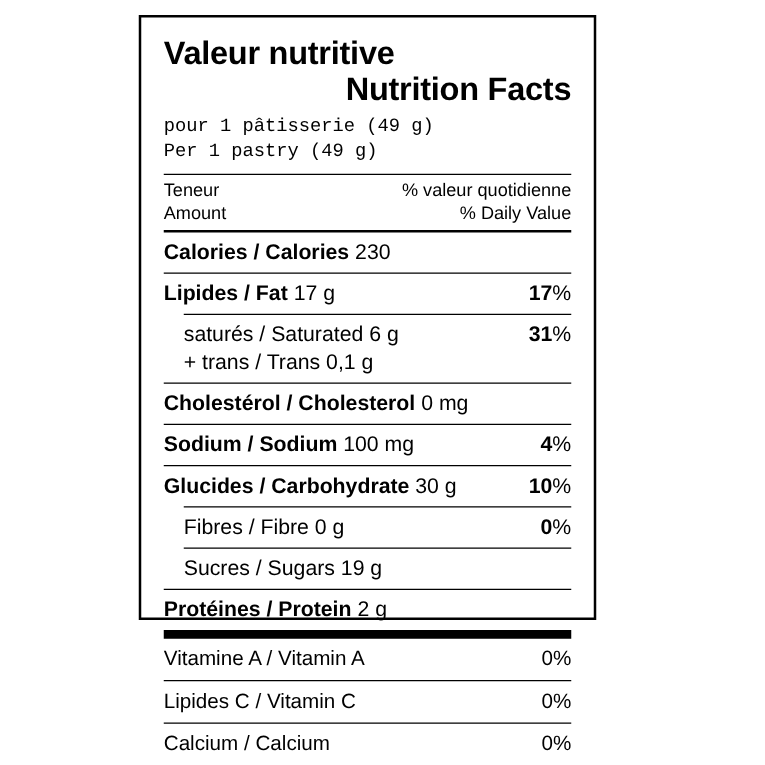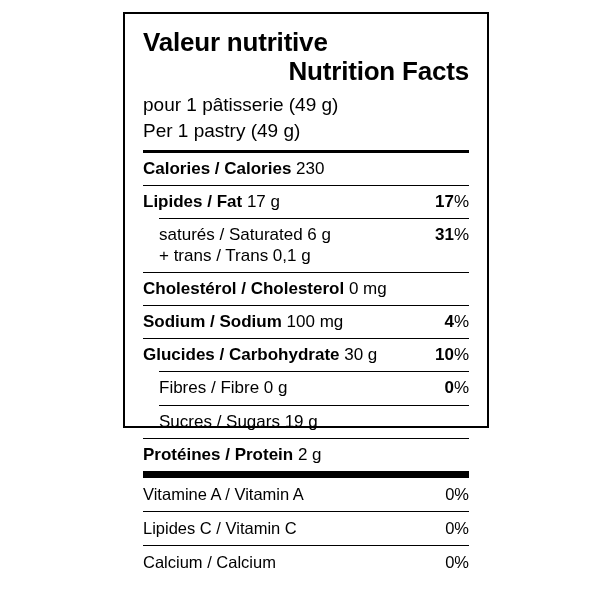--- a/index.html
+++ b/index.html
@@ -7,24 +7,24 @@
     padding: 0;
     width: 612px;
     height: 612px;
     background: #ffffff;
     font-family: "Liberation Sans", sans-serif;
     color: #000000;
   }
 
   .panel {
     position: absolute;
-    left: 123px;
+    left: 111px;
     top: 12px;
     width: 366px;
-    height: 416px;
+    height: 484px;
     border: 2px solid #000000;
     box-sizing: border-box;
     background: #ffffff;
   }
 
   .inner {
     padding: 14px 18px 0 18px;
   }
 
   .title-fr {
@@ -36,22 +36,23 @@
   .title-en {
     font-size: 26px;
     font-weight: bold;
     line-height: 1.12;
     letter-spacing: -0.2px;
     margin-bottom: 6px;
     text-align: right;
   }
 
   .serving {
-    font-size: 19px;
+    font-size: 15px;
     line-height: 1.35;
+    font-family: Liberation Mono, monospace;
   }
 
   .rule-thin {
     border-top: 1px solid #000000;
     margin: 6px 0 0 0;
   }
   .rule-med {
     border-top: 2px solid #000000;
     margin: 0;
   }
@@ -123,20 +124,30 @@
   <div class="inner">
 
     <div class="title-fr">Valeur nutritive</div>
     <div class="title-en">Nutrition Facts</div>
 
     <div class="serving">pour 1 pâtisserie (49 g)</div>
     <div class="serving">Per 1 pastry (49 g)</div>
 
     <div class="rule-thin"></div>
 
+    <div class="header-row">
+      <div class="header-left">
+        <div>Teneur</div>
+        <div>Amount</div>
+      </div>
+      <div class="header-right">
+        <div>% valeur quotidienne</div>
+        <div>% Daily Value</div>
+      </div>
+    </div>
 
     <div class="rule-med"></div>
 
     <div class="row">
       <div class="label">
         <b>Calories / Calories</b><span> 230</span>
       </div>
       <div class="value"></div>
     </div>
     <div class="sub-rule"></div>

